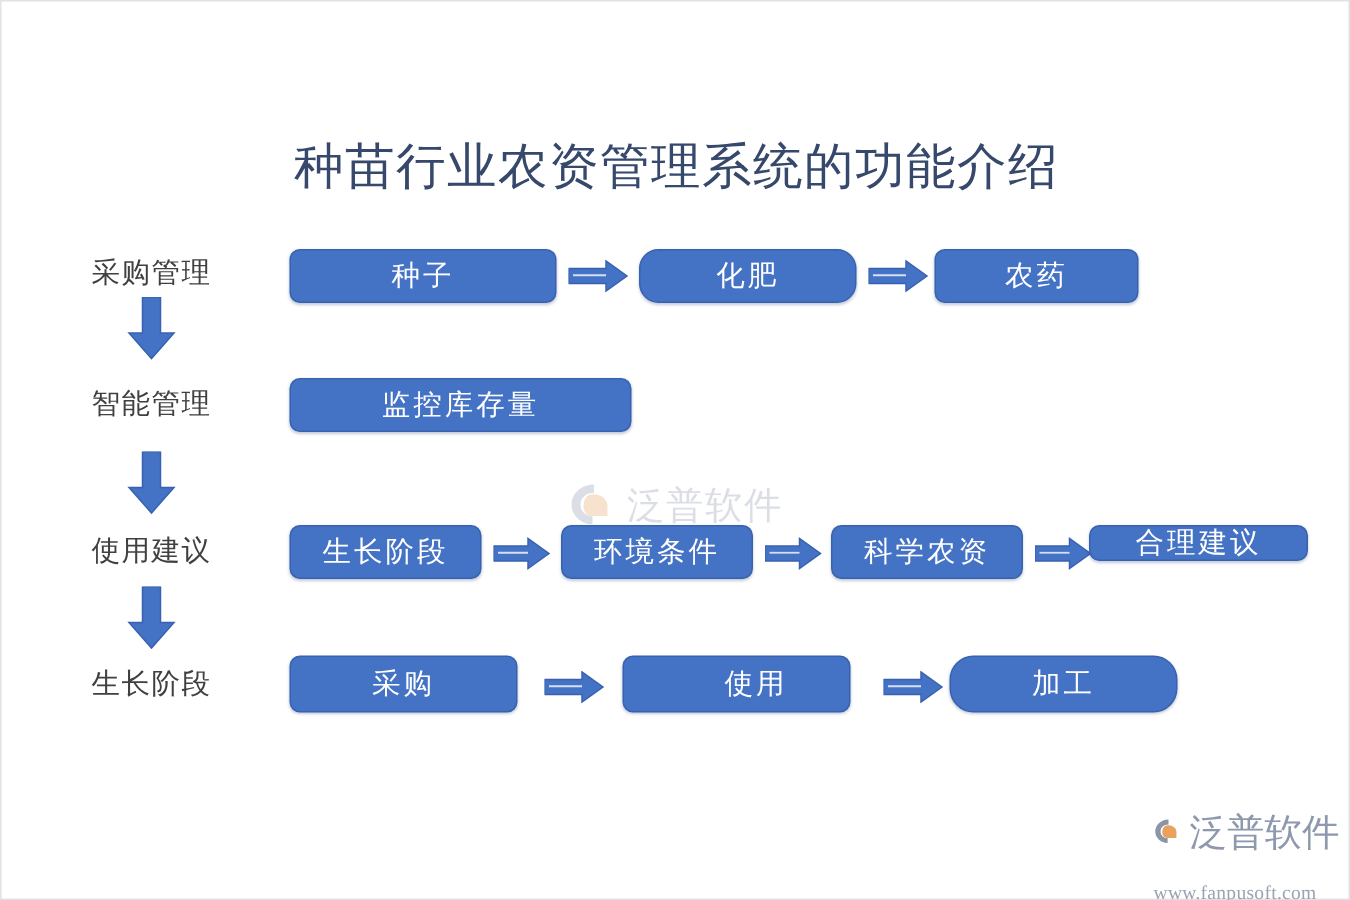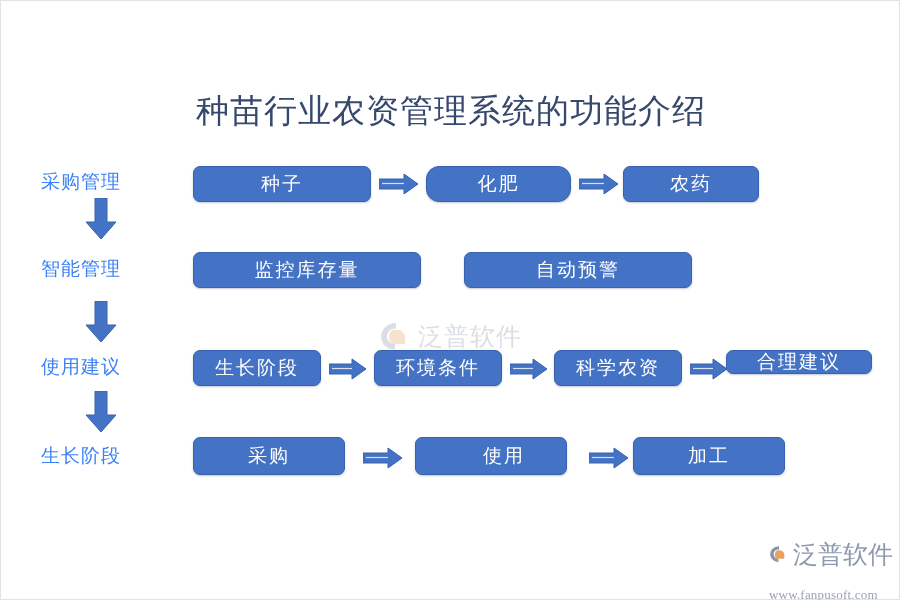--- a/index.html
+++ b/index.html
@@ -35,24 +35,24 @@
     color: #36486b;
     letter-spacing: 1px;
     font-family: "Liberation Serif", "DejaVu Serif", serif;
     white-space: nowrap;
   }
 
   
   .stage-label {
     position: absolute;
     font-size: 19px;
-    color: #3b82f6;
-    font-family: "Liberation Serif", "DejaVu Serif", serif;
-    white-space: nowrap;
-    text-align: left;
+    color: #404040;
+    font-family: "Liberation Serif", "DejaVu Serif", serif;
+    white-space: nowrap;
+    text-align: center;
     letter-spacing: 1px;
   }
 
   
   .down-arrow {
     position: absolute;
     width: 34px;
     height: 42px;
   }
   .down-arrow svg { display: block; width: 100%; height: 100%; }
@@ -167,21 +167,20 @@
   <div class="down-arrow" style="left:83px; top:197px;">
     <svg viewBox="0 0 34 42" preserveAspectRatio="none">
       <path d="M11,0 L23,0 L23,24 L32,24 L17,41 L2,24 L11,24 Z" fill="#4472c4" stroke="#3862b0" stroke-width="1"></path>
     </svg>
   </div>
 
   <div class="stage-label" style="left:40px; top:255px; width:120px;">智能管理</div>
 
   <div class="node-box" style="left:192px; top:251px; width:228px; height:36px;">监控库存量</div>
 
-  <div class="node-box" style="left:463px; top:251px; width:228px; height:36px;">自动预警</div>
 
   <div class="down-arrow" style="left:83px; top:300px;">
     <svg viewBox="0 0 34 42" preserveAspectRatio="none">
       <path d="M11,0 L23,0 L23,24 L32,24 L17,41 L2,24 L11,24 Z" fill="#4472c4" stroke="#3862b0" stroke-width="1"></path>
     </svg>
   </div>
 
   <div class="watermark-center">
     <svg class="logo-mark" width="34" height="30" viewBox="0 0 34 30">
       <path d="M17,2 C8,2 2,8.5 2,15.5 C2,22.5 8,28.5 16,28.5 L16,23 C11.5,23 8,20 8,15.5 C8,11 11.5,7.5 17,7.5 Z" fill="#8b95a8"></path>
@@ -240,21 +239,21 @@
 
   <div class="node-box" style="left:414px; top:436px; width:152px; height:38px;padding-left:26px;">使用</div>
 
   <div class="right-arrow" style="left:588px; top:446px; width:40px;">
     <svg viewBox="0 0 40 22" preserveAspectRatio="none">
       <path d="M0,6 L25,6 L25,1 L39,11 L25,21 L25,16 L0,16 Z" fill="#4472c4" stroke="#3862b0" stroke-width="1"></path>
       <path d="M3,10.5 L25,10.5" stroke="#d7e0f2" stroke-width="1.2" fill="none"></path>
     </svg>
   </div>
 
-  <div class="node-box" style="left:632px; top:436px; width:152px; height:38px;">加工</div>
+  <div class="node-box" style="left:632px; top:436px; width:152px; height:38px;border-radius:16px;">加工</div>
 
   <div class="brand-logo">
     <div class="brand-row">
       <svg class="logo-mark" width="32" height="30" viewBox="0 0 34 30">
         <path d="M17,2 C8,2 2,8.5 2,15.5 C2,22.5 8,28.5 16,28.5 L16,23 C11.5,23 8,20 8,15.5 C8,11 11.5,7.5 17,7.5 Z" fill="#8b95a8"></path>
         <path d="M16.5,8.5 C22,8.5 26,12 26,16.5 L26,23 L16,23 C12,23 10,20 10,16.5 C10,12 12,8.5 16.5,8.5 Z" fill="#e8a15e"></path>
       </svg>
       <span class="brand-name">泛普软件</span>
     </div>
     <div class="brand-url">www.fanpusoft.com</div>

